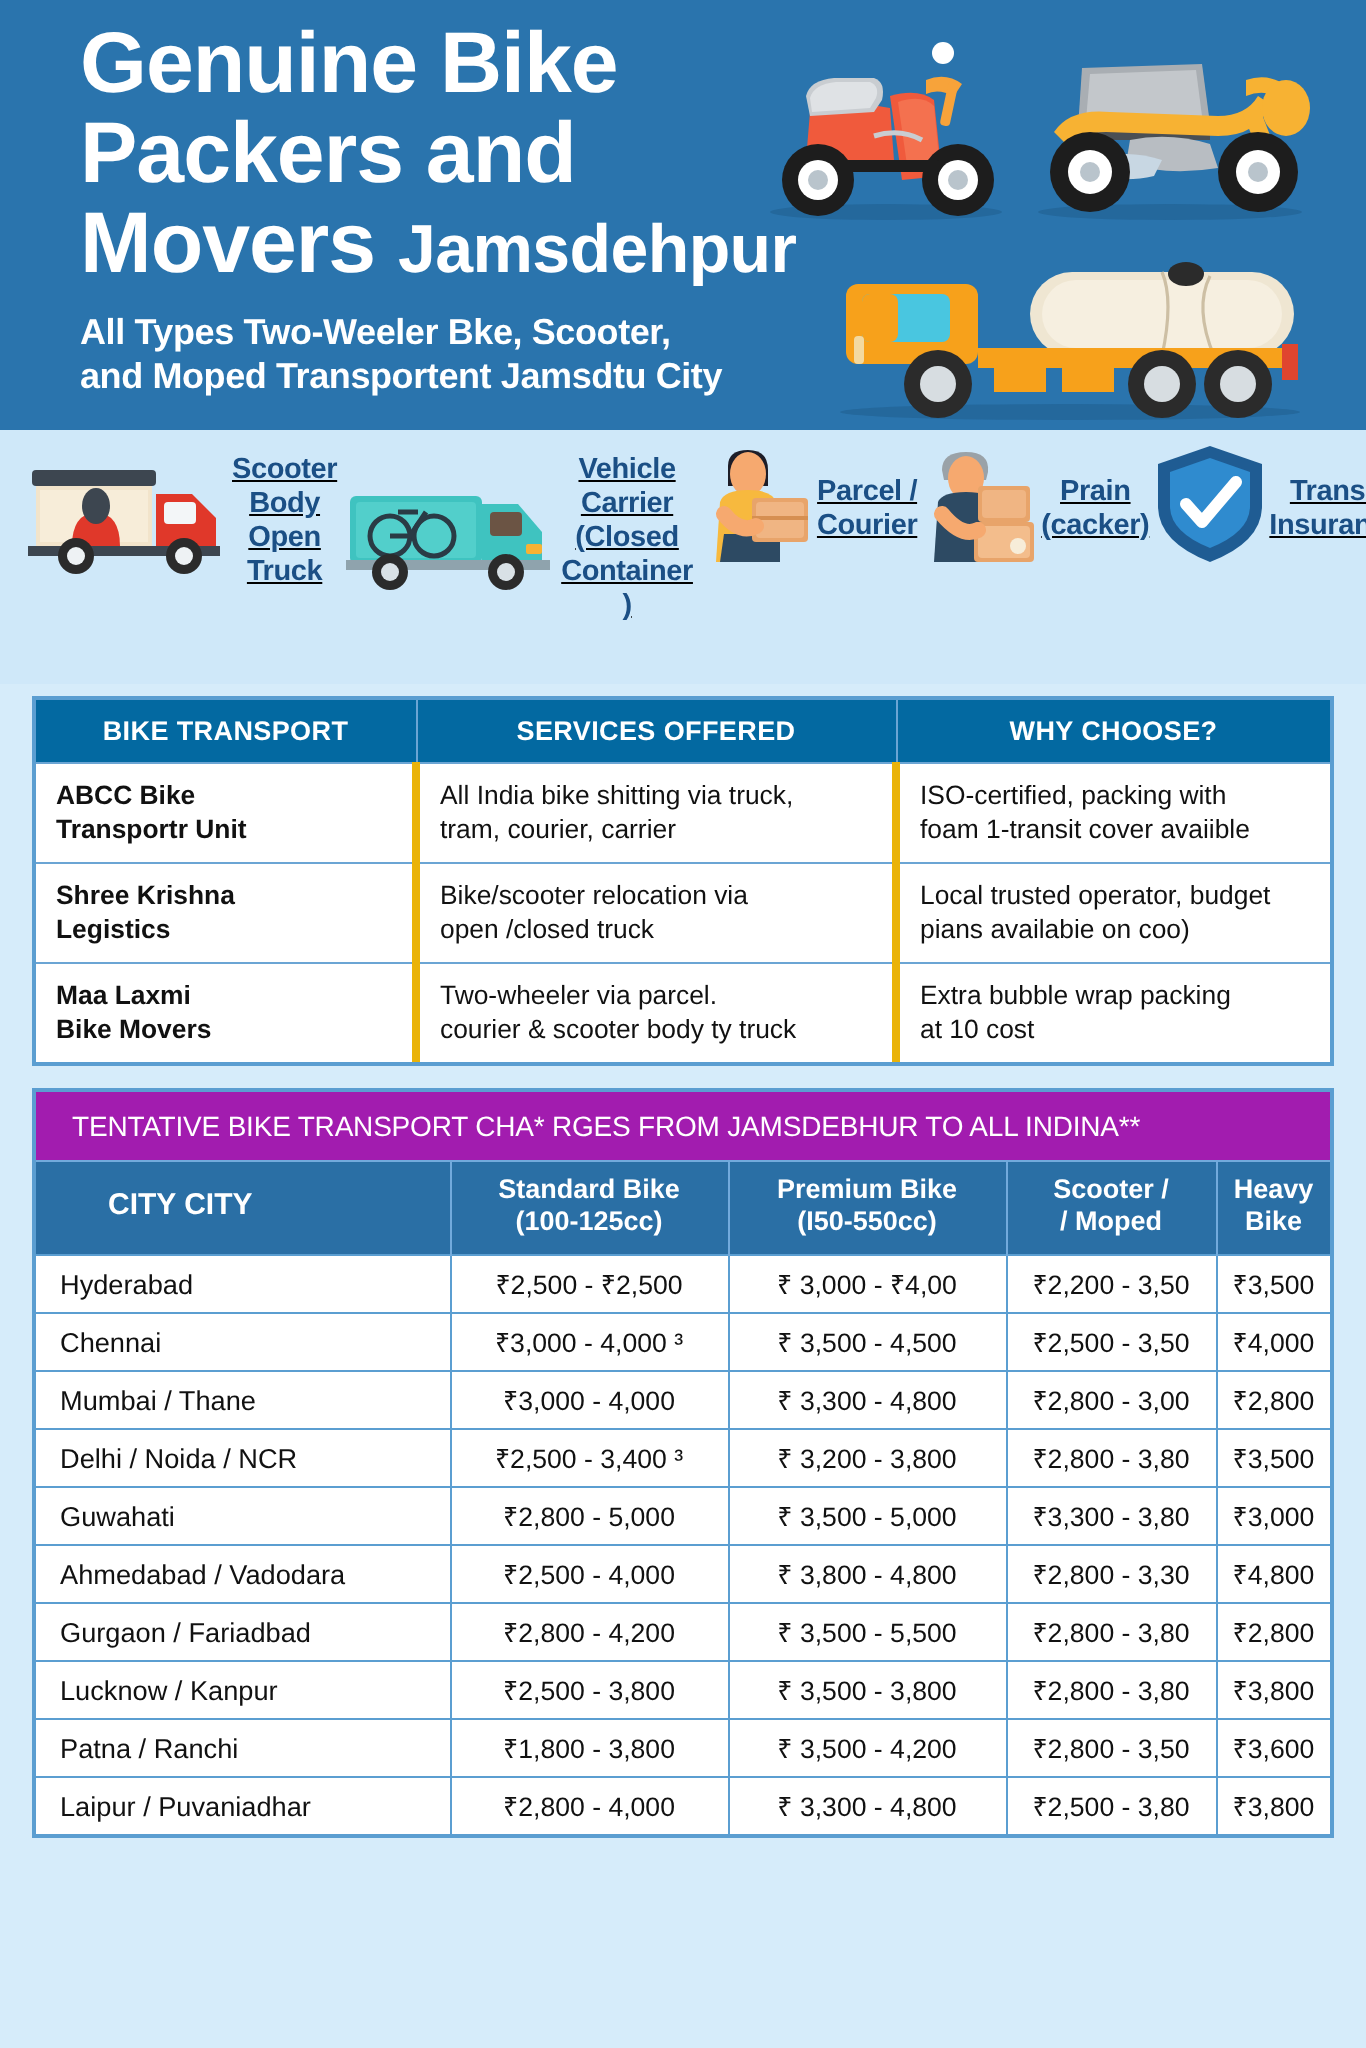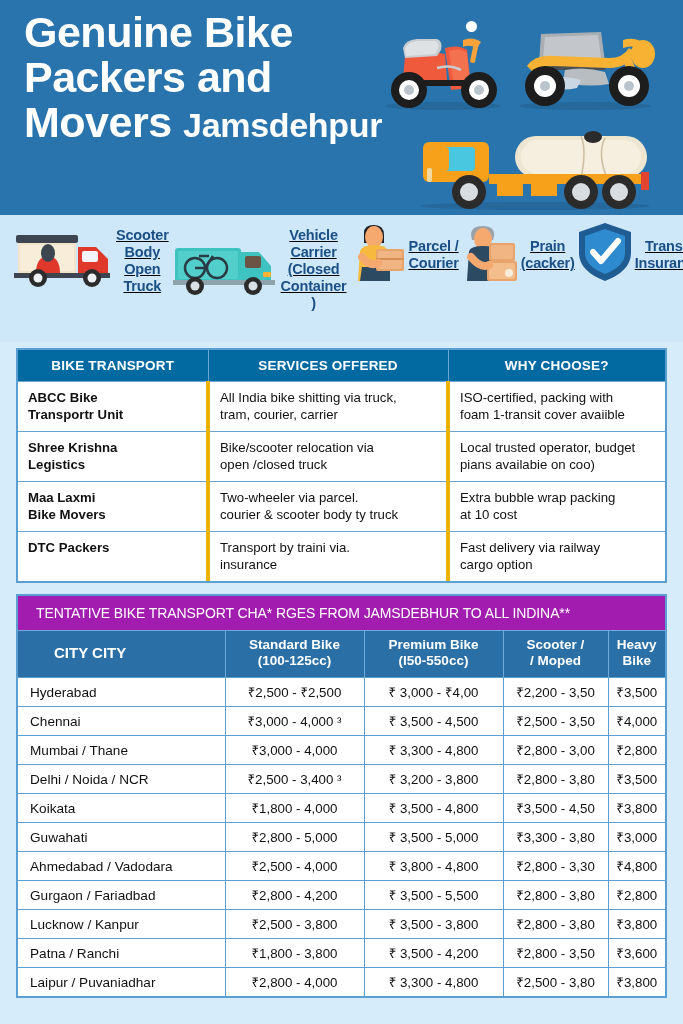--- a/index.html
+++ b/index.html
@@ -17,21 +17,21 @@
   
   .hero {
     position: relative;
     width: 683px;
     height: 215px;
     background: #2a74ad;
     overflow: hidden;
   }
   .hero-text {
     position: absolute;
-    left: 24px;
+    left: 40px;
     top: 10px;
     z-index: 5;
   }
   .hero h1 {
     color: #ffffff;
     font-size: 43px;
     line-height: 45px;
     font-weight: bold;
     letter-spacing: -0.5px;
     white-space: nowrap;
@@ -176,20 +176,24 @@
 
 <div class="hero">
 
   <div class="hero-text">
     <h1>
       <span>Genuine Bike</span><br>
       <span>Packers and</span><br>
       <span>Movers</span>
       <span class="city">Jamsdehpur</span>
     </h1>
+    <div class="hero-sub">
+      <div>All Types Two-Weeler Bke, Scooter,</div>
+      <div>and Moped Transportent Jamsdtu City</div>
+    </div>
   </div>
 
   <div class="hero-dot"></div>
 
   <svg class="ill-scooter" width="135" height="95" viewBox="0 0 135 95">
     <ellipse cx="68" cy="88" rx="58" ry="4" fill="#24689c"></ellipse>
     <path d="M30 38 L58 34 L70 36 L72 62 L28 62 Z" fill="#f05a3c"></path>
     <path d="M28 30 Q30 22 42 21 L62 21 Q68 23 66 32 L62 38 L30 40 Z" fill="#c9cdd1"></path>
     <path d="M30 31 Q32 24 43 23 L60 23 Q65 25 63 31 L60 36 L31 38 Z" fill="#dfe2e5"></path>
     <path d="M70 30 Q84 26 92 32 L96 70 L76 72 L72 44 Z" fill="#f05a3c"></path>
@@ -395,34 +399,20 @@
           <div>Maa Laxmi</div>
           <div>Bike Movers</div>
         </td>
         <td class="c-svc">
           <div>Two-wheeler via parcel.</div>
           <div>courier &amp; scooter body ty truck</div>
         </td>
         <td>
           <div>Extra bubble wrap packing</div>
           <div>at 10 cost</div>
-        </td>
-      </tr>
-      <tr>
-        <td class="c-name">
-          <div>DTC Packers</div>
-          <div></div>
-        </td>
-        <td class="c-svc">
-          <div>Transport by traini via.</div>
-          <div>insurance</div>
-        </td>
-        <td>
-          <div>Fast delivery via railway</div>
-          <div>cargo option</div>
         </td>
       </tr>
     </tbody>
   </table>
 </div>
 
 <div class="t2-wrap">
   <div class="t2-title">TENTATIVE BIKE TRANSPORT CHA* RGES FROM JAMSDEBHUR TO ALL INDINA**</div>
   <table class="t2">
     <thead>
@@ -469,27 +459,20 @@
           <td class="col-hvy">₹2,800</td>
         </tr>
         <tr>
           <td class="col-city city">Delhi / Noida / NCR</td>
           <td class="col-std">₹2,500 - 3,400 ³</td>
           <td class="col-prm">₹ 3,200 - 3,800</td>
           <td class="col-sco">₹2,800 - 3,80</td>
           <td class="col-hvy">₹3,500</td>
         </tr>
         <tr>
-          <td class="col-city city">Koikata</td>
-          <td class="col-std">₹1,800 - 4,000</td>
-          <td class="col-prm">₹ 3,500 - 4,800</td>
-          <td class="col-sco">₹3,500 - 4,50</td>
-          <td class="col-hvy">₹3,800</td>
-        </tr>
-        <tr>
           <td class="col-city city">Guwahati</td>
           <td class="col-std">₹2,800 - 5,000</td>
           <td class="col-prm">₹ 3,500 - 5,000</td>
           <td class="col-sco">₹3,300 - 3,80</td>
           <td class="col-hvy">₹3,000</td>
         </tr>
         <tr>
           <td class="col-city city">Ahmedabad / Vadodara</td>
           <td class="col-std">₹2,500 - 4,000</td>
           <td class="col-prm">₹ 3,800 - 4,800</td>

